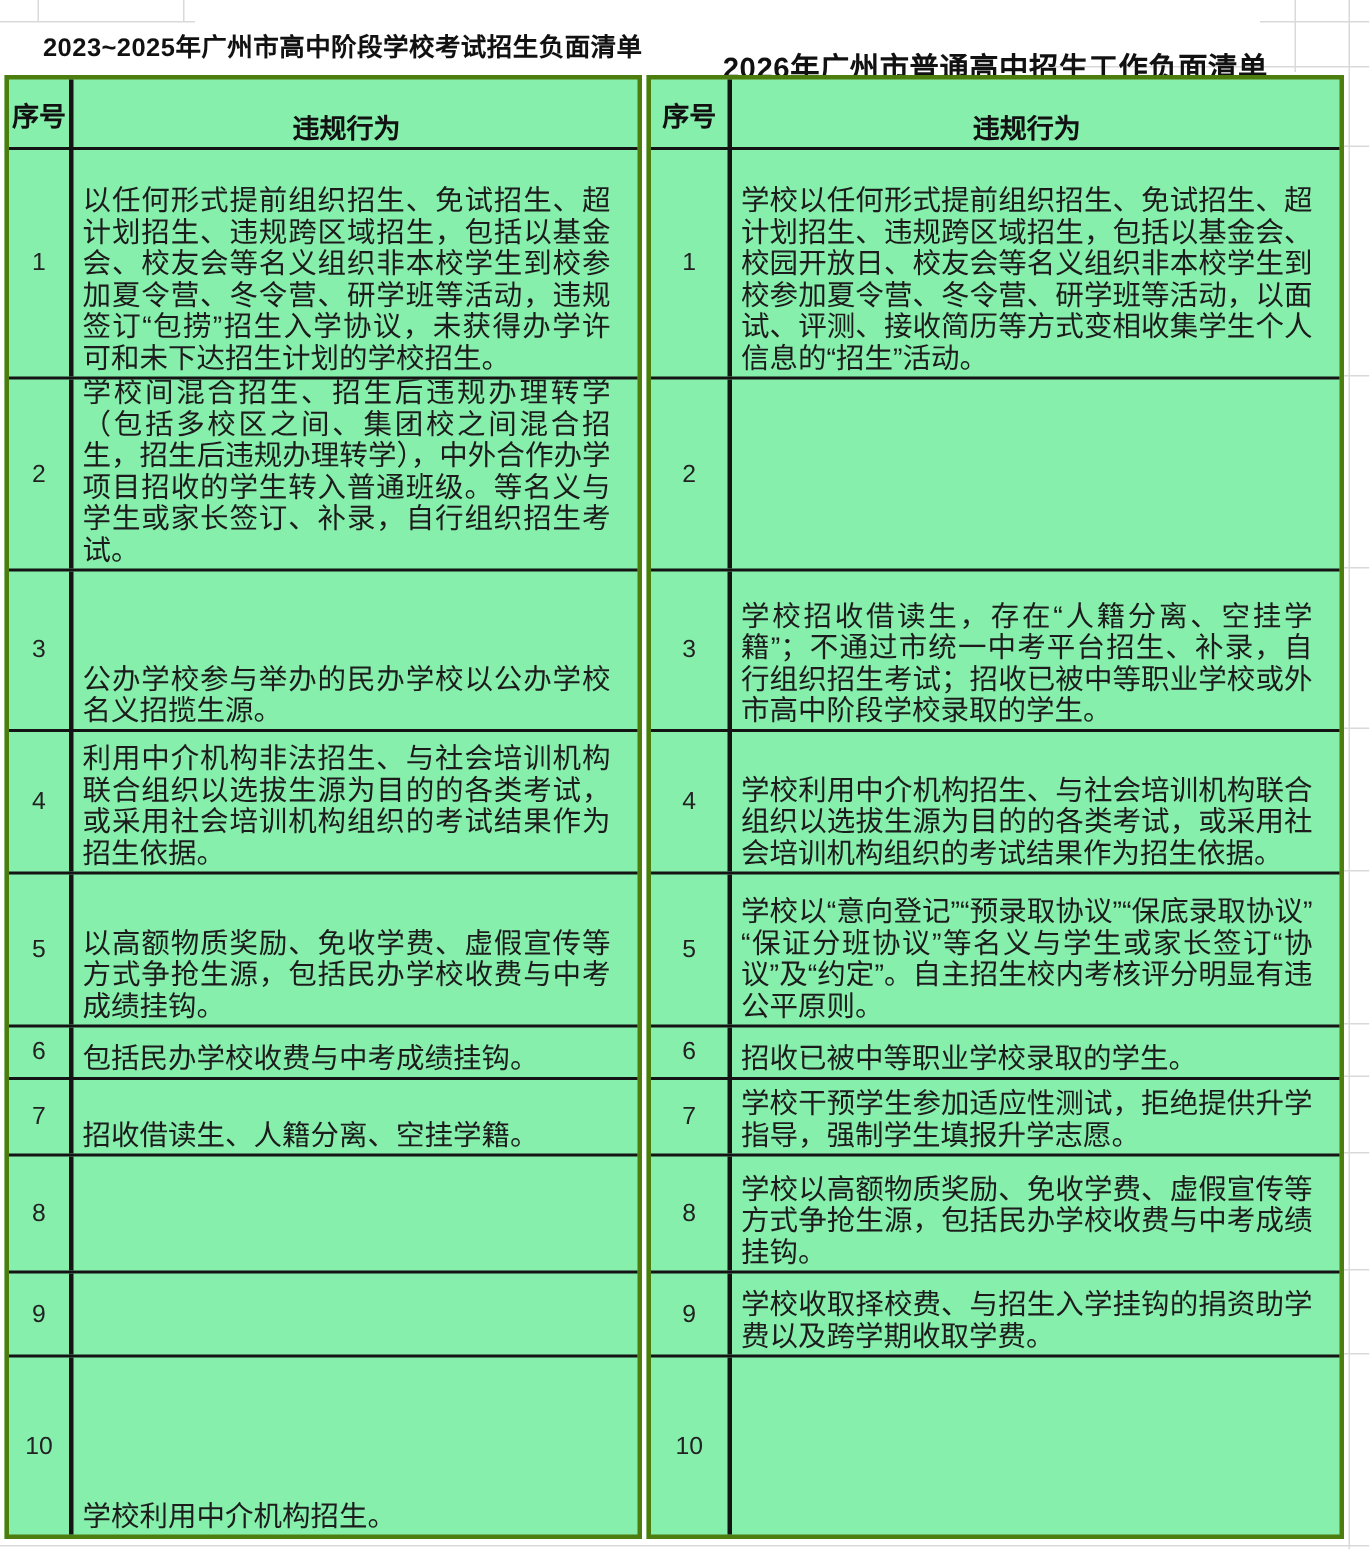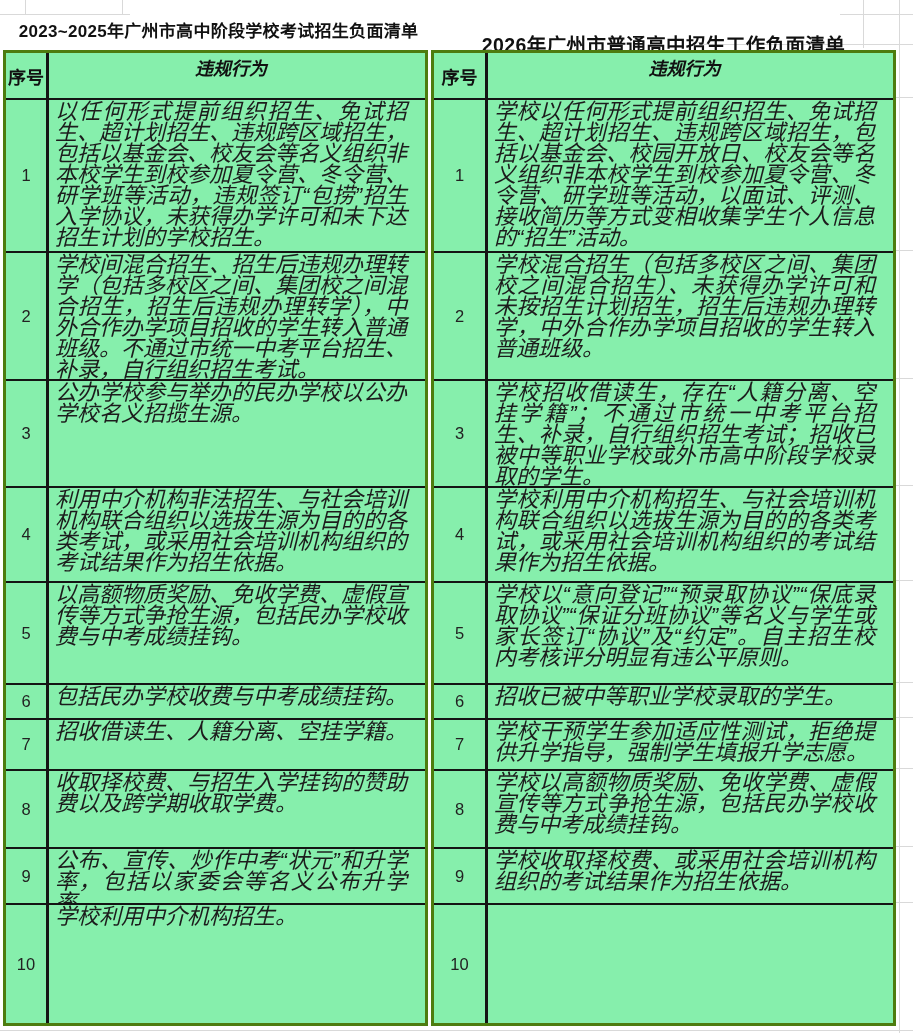--- a/index.html
+++ b/index.html
@@ -2,34 +2,34 @@
 <html lang="zh-CN"><head>
 <meta charset="utf-8">
 <style>
   html,body{margin:0;padding:0;background:#ffffff;}
   .screen{position:relative;width:913px;height:1033px;background:#ffffff;overflow:hidden;
           font-family:"Liberation Sans",sans-serif;color:#1c1c1c;}
   
   .gl{position:absolute;background:#d9d9d9;}
   
   .title{position:absolute;text-align:center;font-weight:700;color:#111;white-space:nowrap;}
-  .title-left{left:6px;width:425px;top:17px;font-size:17px;letter-spacing:.3px;}
+  .title-left{left:16px;width:425px;top:17px;font-size:17px;letter-spacing:.3px;}
   .title-right{left:431px;width:465px;top:29px;font-size:19.5px;letter-spacing:.4px;}
   
   .tbl{position:absolute;top:50px;border:3px solid #4d7c0f;background:#86efac;box-sizing:border-box;}
   .tbl-left{left:3px;width:425px;}
   .tbl-right{left:431px;width:465px;}
   .row{display:flex;box-sizing:border-box;}
   .row + .row{border-top:2.5px solid #141414;}
   .no-cell{flex:0 0 auto;display:flex;align-items:center;justify-content:center;
            border-right:3px solid #141414;font-size:16.5px;color:#222;box-sizing:border-box;}
   .tbl-left .no-cell{width:43px;}
   .tbl-right .no-cell{width:54px;}
-  .tx-cell{flex:1;display:flex;align-items:flex-start;padding:1px 18px 1px 6px;overflow:hidden;box-sizing:border-box;font-style:italic;}
-  .tx{width:100%;font-size:22px;line-height:21px;text-align:justify;color:#1c1c1c;}
+  .tx-cell{flex:1;display:flex;align-items:flex-end;padding:1px 18px 1px 6px;overflow:hidden;box-sizing:border-box;}
+  .tx{width:100%;font-size:19px;line-height:21px;text-align:justify;color:#1c1c1c;}
   .head .no-cell{font-weight:700;font-size:18px;color:#111;}
   .head .tx-cell{justify-content:center;}
   .head .hd{width:100%;text-align:center;font-weight:700;font-size:18px;color:#111;}
   
   .h-head{height:45px;} .h-r1{height:153px;} .h-r2{height:128px;} .h-r3{height:107px;}
   .h-r4{height:95px;}  .h-r5{height:102px;} .h-r6{height:35px;}  .h-r7{height:51px;}
   .h-r8{height:78px;}  .h-r9{height:56px;}  .h-r10{height:120px;}
 </style>
 </head>
 <body>
@@ -69,21 +69,21 @@
     </div>
     <div class="row h-r1">
       <div class="no-cell">1</div>
       <div class="tx-cell">
           <div class="tx">以任何形式提前组织招生、免试招生、超计划招生、违规跨区域招生，包括以基金会、校友会等名义组织非本校学生到校参加夏令营、冬令营、研学班等活动，违规签订“包捞”招生入学协议，未获得办学许可和未下达招生计划的学校招生。</div>
         </div>
     </div>
     <div class="row h-r2">
       <div class="no-cell">2</div>
       <div class="tx-cell">
-          <div class="tx">学校间混合招生、招生后违规办理转学（包括多校区之间、集团校之间混合招生，招生后违规办理转学），中外合作办学项目招收的学生转入普通班级。不通过市统一中考平台招生、补录，自行组织招生考试。</div>
+          <div class="tx">学校间混合招生、招生后违规办理转学（包括多校区之间、集团校之间混合招生，招生后违规办理转学），中外合作办学项目招收的学生转入普通班级。等名义与学生或家长签订、补录，自行组织招生考试。</div>
         </div>
     </div>
     <div class="row h-r3">
       <div class="no-cell">3</div>
       <div class="tx-cell">
           <div class="tx">公办学校参与举办的民办学校以公办学校名义招揽生源。</div>
         </div>
     </div>
     <div class="row h-r4">
       <div class="no-cell">4</div>
@@ -104,29 +104,23 @@
         </div>
     </div>
     <div class="row h-r7">
       <div class="no-cell">7</div>
       <div class="tx-cell">
           <div class="tx">招收借读生、人籍分离、空挂学籍。</div>
         </div>
     </div>
     <div class="row h-r8">
       <div class="no-cell">8</div>
-      <div class="tx-cell">
-          <div class="tx">收取择校费、与招生入学挂钩的赞助费以及跨学期收取学费。</div>
-        </div>
     </div>
     <div class="row h-r9">
       <div class="no-cell">9</div>
-      <div class="tx-cell">
-          <div class="tx">公布、宣传、炒作中考“状元”和升学率，包括以家委会等名义公布升学率。</div>
-        </div>
     </div>
     <div class="row h-r10">
       <div class="no-cell">10</div>
       <div class="tx-cell">
           <div class="tx">学校利用中介机构招生。</div>
         </div>
     </div>
   </div>
 
   <div class="tbl tbl-right">
@@ -137,23 +131,20 @@
         </div>
     </div>
     <div class="row h-r1">
       <div class="no-cell">1</div>
       <div class="tx-cell">
           <div class="tx">学校以任何形式提前组织招生、免试招生、超计划招生、违规跨区域招生，包括以基金会、校园开放日、校友会等名义组织非本校学生到校参加夏令营、冬令营、研学班等活动，以面试、评测、接收简历等方式变相收集学生个人信息的“招生”活动。</div>
         </div>
     </div>
     <div class="row h-r2">
       <div class="no-cell">2</div>
-      <div class="tx-cell">
-          <div class="tx">学校混合招生（包括多校区之间、集团校之间混合招生）、未获得办学许可和未按招生计划招生，招生后违规办理转学，中外合作办学项目招收的学生转入普通班级。</div>
-        </div>
     </div>
     <div class="row h-r3">
       <div class="no-cell">3</div>
       <div class="tx-cell">
           <div class="tx">学校招收借读生，存在“人籍分离、空挂学籍”；不通过市统一中考平台招生、补录，自行组织招生考试；招收已被中等职业学校或外市高中阶段学校录取的学生。</div>
         </div>
     </div>
     <div class="row h-r4">
       <div class="no-cell">4</div>
       <div class="tx-cell">
@@ -180,21 +171,21 @@
     </div>
     <div class="row h-r8">
       <div class="no-cell">8</div>
       <div class="tx-cell">
           <div class="tx">学校以高额物质奖励、免收学费、虚假宣传等方式争抢生源，包括民办学校收费与中考成绩挂钩。</div>
         </div>
     </div>
     <div class="row h-r9">
       <div class="no-cell">9</div>
       <div class="tx-cell">
-          <div class="tx">学校收取择校费、或采用社会培训机构组织的考试结果作为招生依据。</div>
+          <div class="tx">学校收取择校费、与招生入学挂钩的捐资助学费以及跨学期收取学费。</div>
         </div>
     </div>
     <div class="row h-r10">
       <div class="no-cell">10</div>
     </div>
   </div>
 
 </div>
 
 </body></html>

